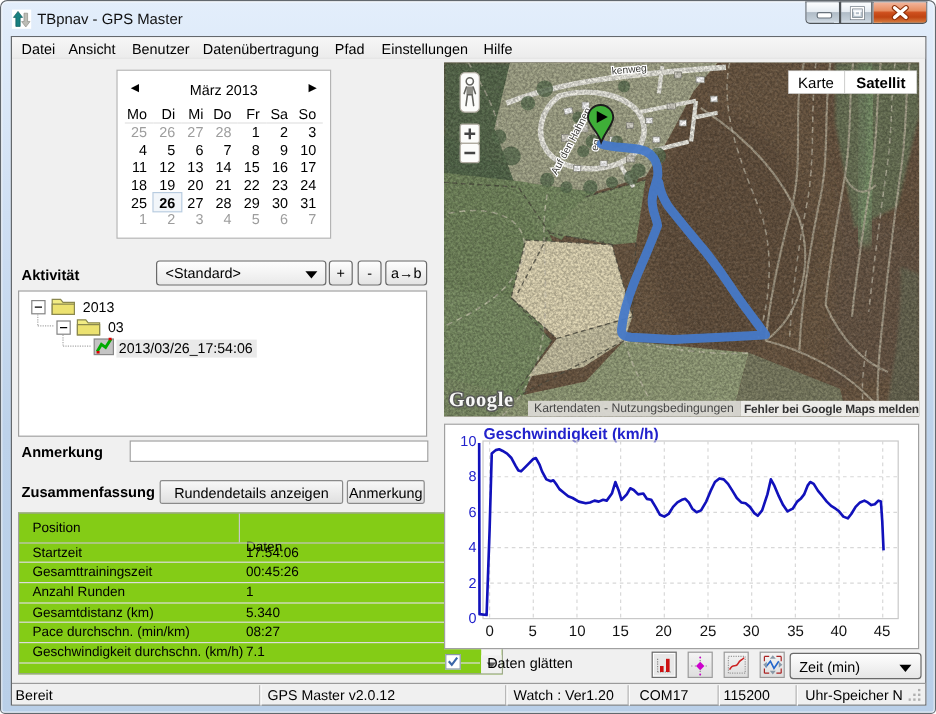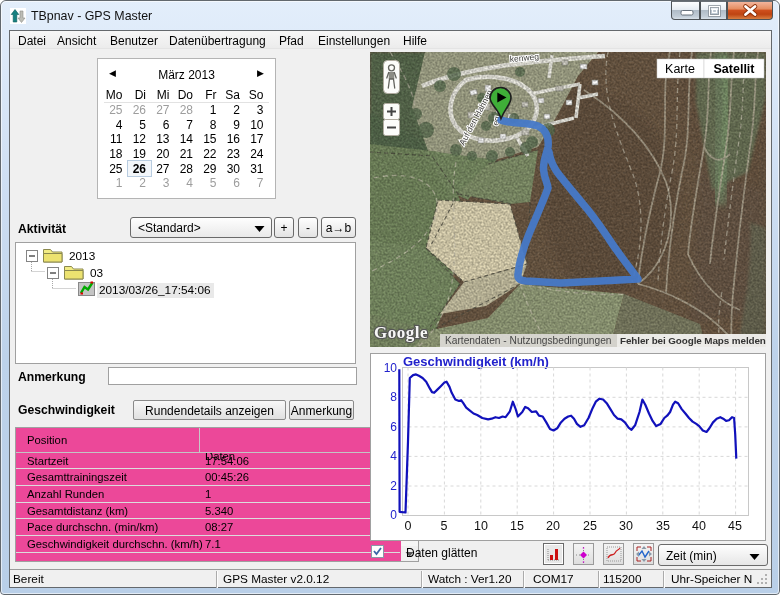--- a/index.html
+++ b/index.html
@@ -27,21 +27,21 @@
 #calt td#sel { font-weight:bold; background:#f2f6fa; outline:1px solid #b8cce0; }
 .blabel { position:absolute; font-weight:bold; font-size:12.2px; color:#000; }
 #combo { position:absolute; left:120px; top:186px; width:142px; height:21px; background:linear-gradient(180deg,#fefefe,#e9e9e9); border:1px solid #6a6a6a; border-radius:3px; font-size:12px; }
 #combo .txt { position:absolute; left:7px; top:3px; }
 #combo svg { position:absolute; right:6px; top:7px; }
 .smbtn { position:absolute; top:186px; height:21px; background:linear-gradient(180deg,#fefefe,#e3e3e3); border:1px solid #6a6a6a; border-radius:3px; font-size:12px; text-align:center; padding-top:3px;}
 #tree { position:absolute; left:5px; top:211px; width:341px; height:122px; background:#fff; border:1px solid #a0a0a0; font-size:11.8px; }
 #tree span { position:absolute; white-space:nowrap; }
 #anm { position:absolute; left:98px; top:336px; width:249px; height:18px; background:#fff; border:1px solid #a0a0a0; }
 .pbtn { position:absolute; top:369px; height:20px; background:linear-gradient(180deg,#f8f8f8,#e0e0e0); border:1px solid #8a8a8a; border-radius:2px; font-size:12px; text-align:center; padding-top:3px;}
-#tbl { position:absolute; left:5px; top:396px; width:404px; height:135px; background:#ec4899; border:1px solid #a0a0a0; font-size:11.3px; }
+#tbl { position:absolute; left:5px; top:396px; width:404px; height:135px; background:#84cc16; border:1px solid #a0a0a0; font-size:11.3px; }
 .trow { position:relative; height:16.7px; }
 .trow:after { content:""; position:absolute; left:0; right:18px; bottom:0; height:1px; background:#dcdcdc; }
 .trow.thead { height:24.5px; }
 .trow.thead:after { background:#c4c4c4; right:0;}
 .trow .c1 { position:absolute; left:11px; top:2px; white-space:nowrap;}
 .trow.thead .c1 { top:6px; }
 .trow .c2 { position:absolute; left:189px; top:2px; }
 .trow.thead .c2 { top:22px; }
 #vdiv { position:absolute; left:183px; top:0; width:1px; height:24px; background:#c8c8c8; }
 #sbar { position:absolute; right:0; top:0; width:17px; height:133px; background:#f6f6f6; }
@@ -201,21 +201,21 @@
         <rect x="62.5" y="39.5" width="16" height="13" fill="#c4c4c4" stroke="#888"></rect>
         <path d="M65 50 l3.5 -6 l3.5 2.5 l4.5 -7" stroke="#00aa00" stroke-width="2.4" fill="none"></path>
         <path d="M64.5 50.5 l2.5 0 M74.5 39.5 l2.5 0" stroke="#dd0000" stroke-width="2.2"></path>
       </svg>
       <span style="left:53px;top:6px;">2013</span>
       <span style="left:74px;top:23px;">03</span>
       <span style="left:81px;top:40px;background:#e9e9e9;padding:0 3px 1px 2px;">2013/03/26_17:54:06</span>
     </div>
     <div class="blabel" style="left:8px; top:339px;">Anmerkung</div>
     <div id="anm"></div>
-    <div class="blabel" style="left:8px; top:372px;">Geschwindigkeit</div>
+    <div class="blabel" style="left:8px; top:372px;">Zusammenfassung</div>
     <div class="pbtn" style="left:123px; width:153px;">Rundendetails anzeigen</div>
     <div class="pbtn" style="left:279px; width:65px;">Anmerkung</div>
     <div id="tbl">
       <div class="trow thead">
           <span class="c1">Position</span>
           <span class="c2">Daten</span>
         </div>
       <div class="trow">
           <span class="c1">Startzeit</span>
           <span class="c2">17:54:06</span>

